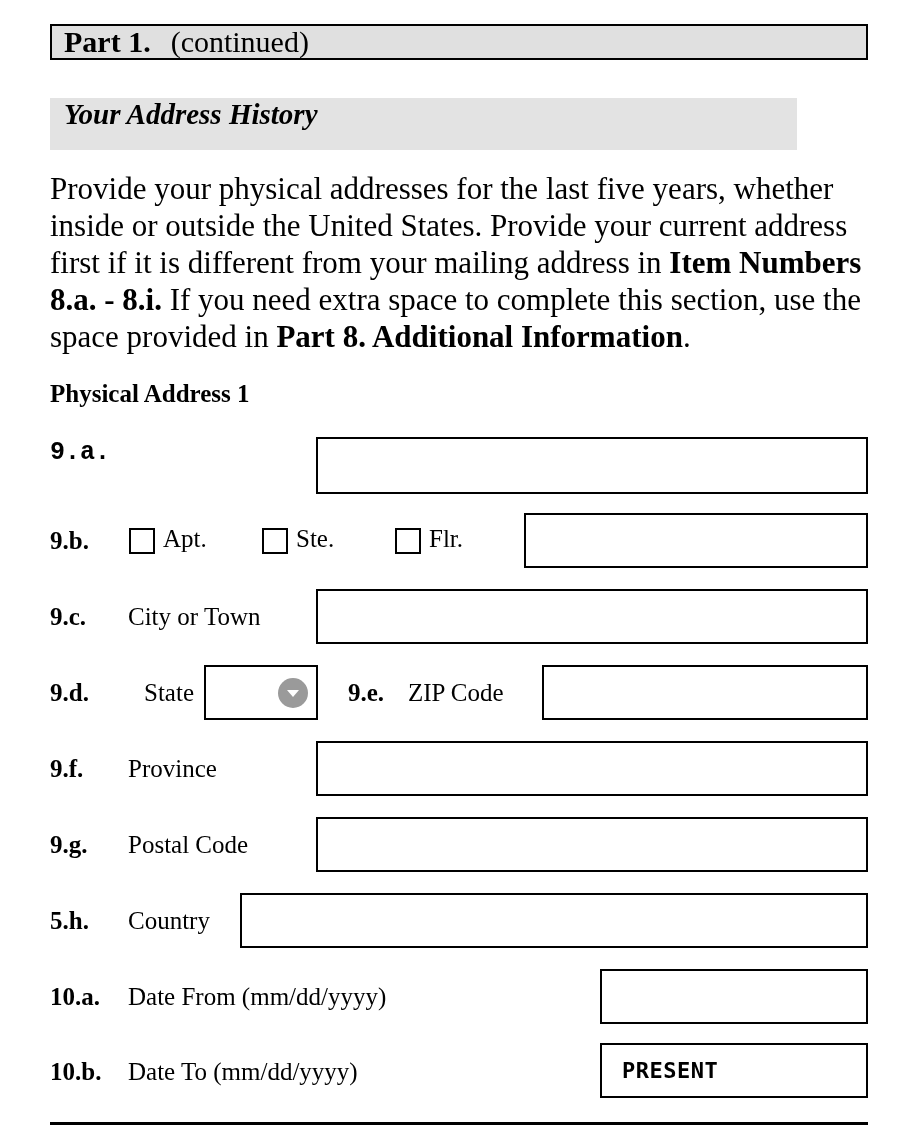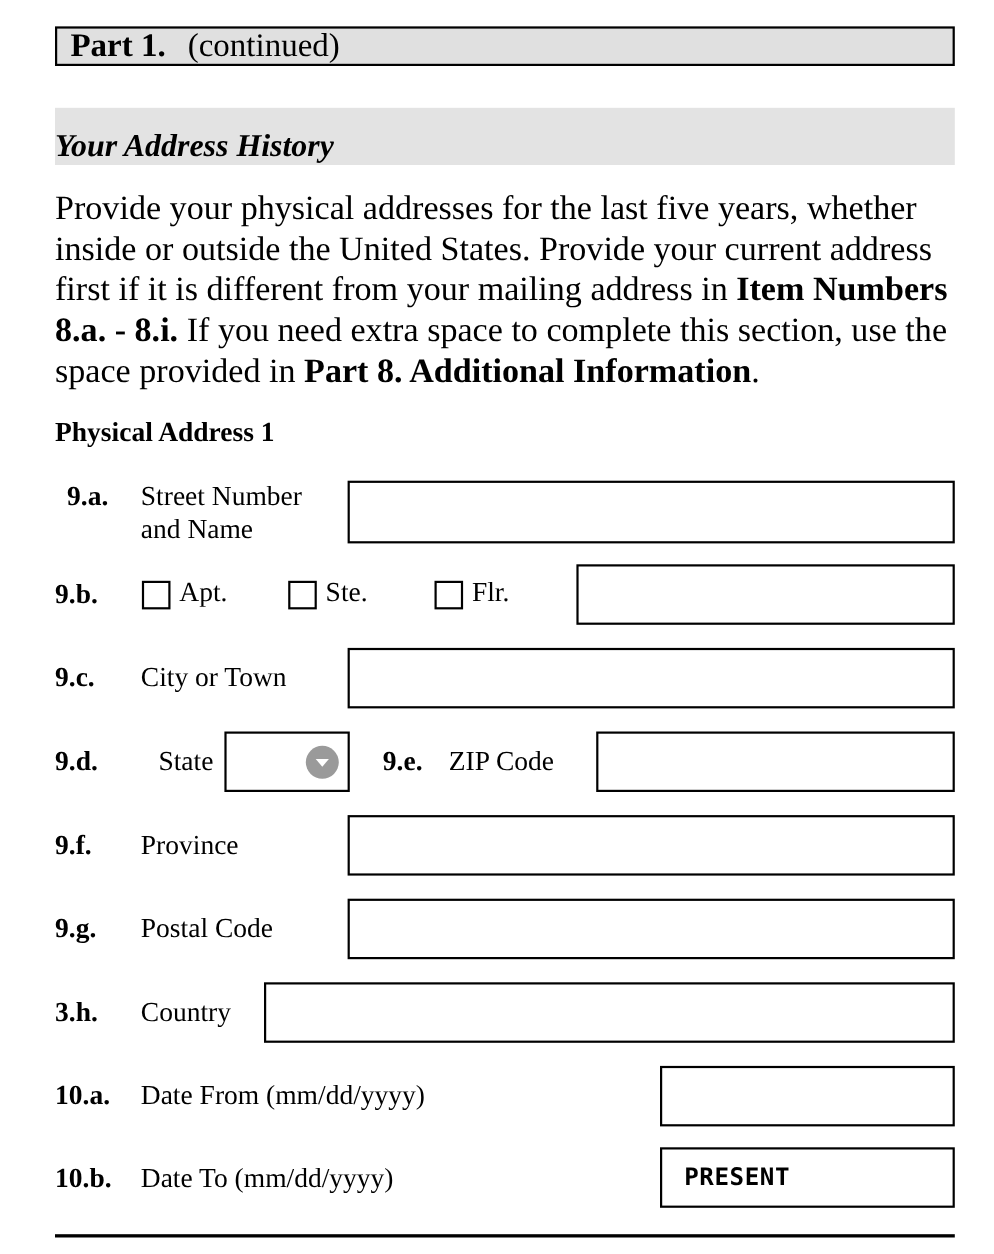--- a/index.html
+++ b/index.html
@@ -48,26 +48,27 @@
   .part-header .ph-reg {
     font-weight: normal;
     font-size: 30px;
   }
 
   
   .section-bar {
     position: absolute;
     left: 50px;
     top: 98px;
-    width: 818px;
+    width: 747px;
     height: 52px;
     background: #e3e3e3;
     box-sizing: border-box;
     display: flex;
-    align-items: flex-end;
+    align-items: flex-start;
+    padding-left: 14px;
   }
   .section-bar .sb-text {
     font-weight: bold;
     font-style: italic;
     font-size: 29px;
   }
 
   
   .instructions {
     position: absolute;
@@ -176,23 +177,21 @@
   </div>
 
   <div class="section-bar">
     <span class="sb-text">Your Address History</span>
   </div>
 
   <div class="instructions"><span>Provide your physical addresses for the last five years, whether inside or outside the United States.  Provide your current address first if it is different from your mailing address in </span><b>Item Numbers 8.a. - 8.i.</b><span>  If you need extra space to complete this section, use the space provided in </span><b>Part 8. Additional Information</b><span>.</span></div>
 
   <div class="sub-label">Physical Address 1</div>
 
-  <div class="item-num" style="left:61px; top:438px;">9.a.</div>
-  <div class="item-label" style="left:128px; top:437px; width:190px;">Street Number
-and Name</div>
+  <div class="item-num" style="left:50px; top:438px;font-family:Liberation Mono, monospace;">9.a.</div>
   <div class="field-box filled" style="left:316px; top:437px; width:552px; height:57px;"></div>
 
   <div class="item-num" style="left:50px; top:527px;">9.b.</div>
   <div class="checkbox" style="left:129px; top:528px;"></div>
   <div class="cb-label" style="left:163px; top:525px;">Apt.</div>
   <div class="checkbox" style="left:262px; top:528px;"></div>
   <div class="cb-label" style="left:296px; top:525px;">Ste.</div>
   <div class="checkbox" style="left:395px; top:528px;"></div>
   <div class="cb-label" style="left:429px; top:525px;">Flr.</div>
   <div class="field-box filled" style="left:524px; top:513px; width:344px; height:55px;"></div>
@@ -216,21 +215,21 @@
   <div class="field-box filled" style="left:542px; top:665px; width:326px; height:55px;"></div>
 
   <div class="item-num" style="left:50px; top:755px;">9.f.</div>
   <div class="item-label" style="left:128px; top:754px;">Province</div>
   <div class="field-box filled" style="left:316px; top:741px; width:552px; height:55px;"></div>
 
   <div class="item-num" style="left:50px; top:831px;">9.g.</div>
   <div class="item-label" style="left:128px; top:830px;">Postal Code</div>
   <div class="field-box filled" style="left:316px; top:817px; width:552px; height:55px;"></div>
 
-  <div class="item-num" style="left:50px; top:907px;">3.h.</div>
+  <div class="item-num" style="left:50px; top:907px;">5.h.</div>
   <div class="item-label" style="left:128px; top:906px;">Country</div>
   <div class="field-box filled" style="left:240px; top:893px; width:628px; height:55px;"></div>
 
   <div class="item-num" style="left:50px; top:983px;">10.a.</div>
   <div class="item-label" style="left:128px; top:982px;">Date From (mm/dd/yyyy)</div>
   <div class="field-box filled" style="left:600px; top:969px; width:268px; height:55px;"></div>
 
   <div class="item-num" style="left:50px; top:1058px;">10.b.</div>
   <div class="item-label" style="left:128px; top:1057px;">Date To (mm/dd/yyyy)</div>
   <div class="field-box filled" style="left:600px; top:1043px; width:268px; height:55px;">PRESENT</div>

